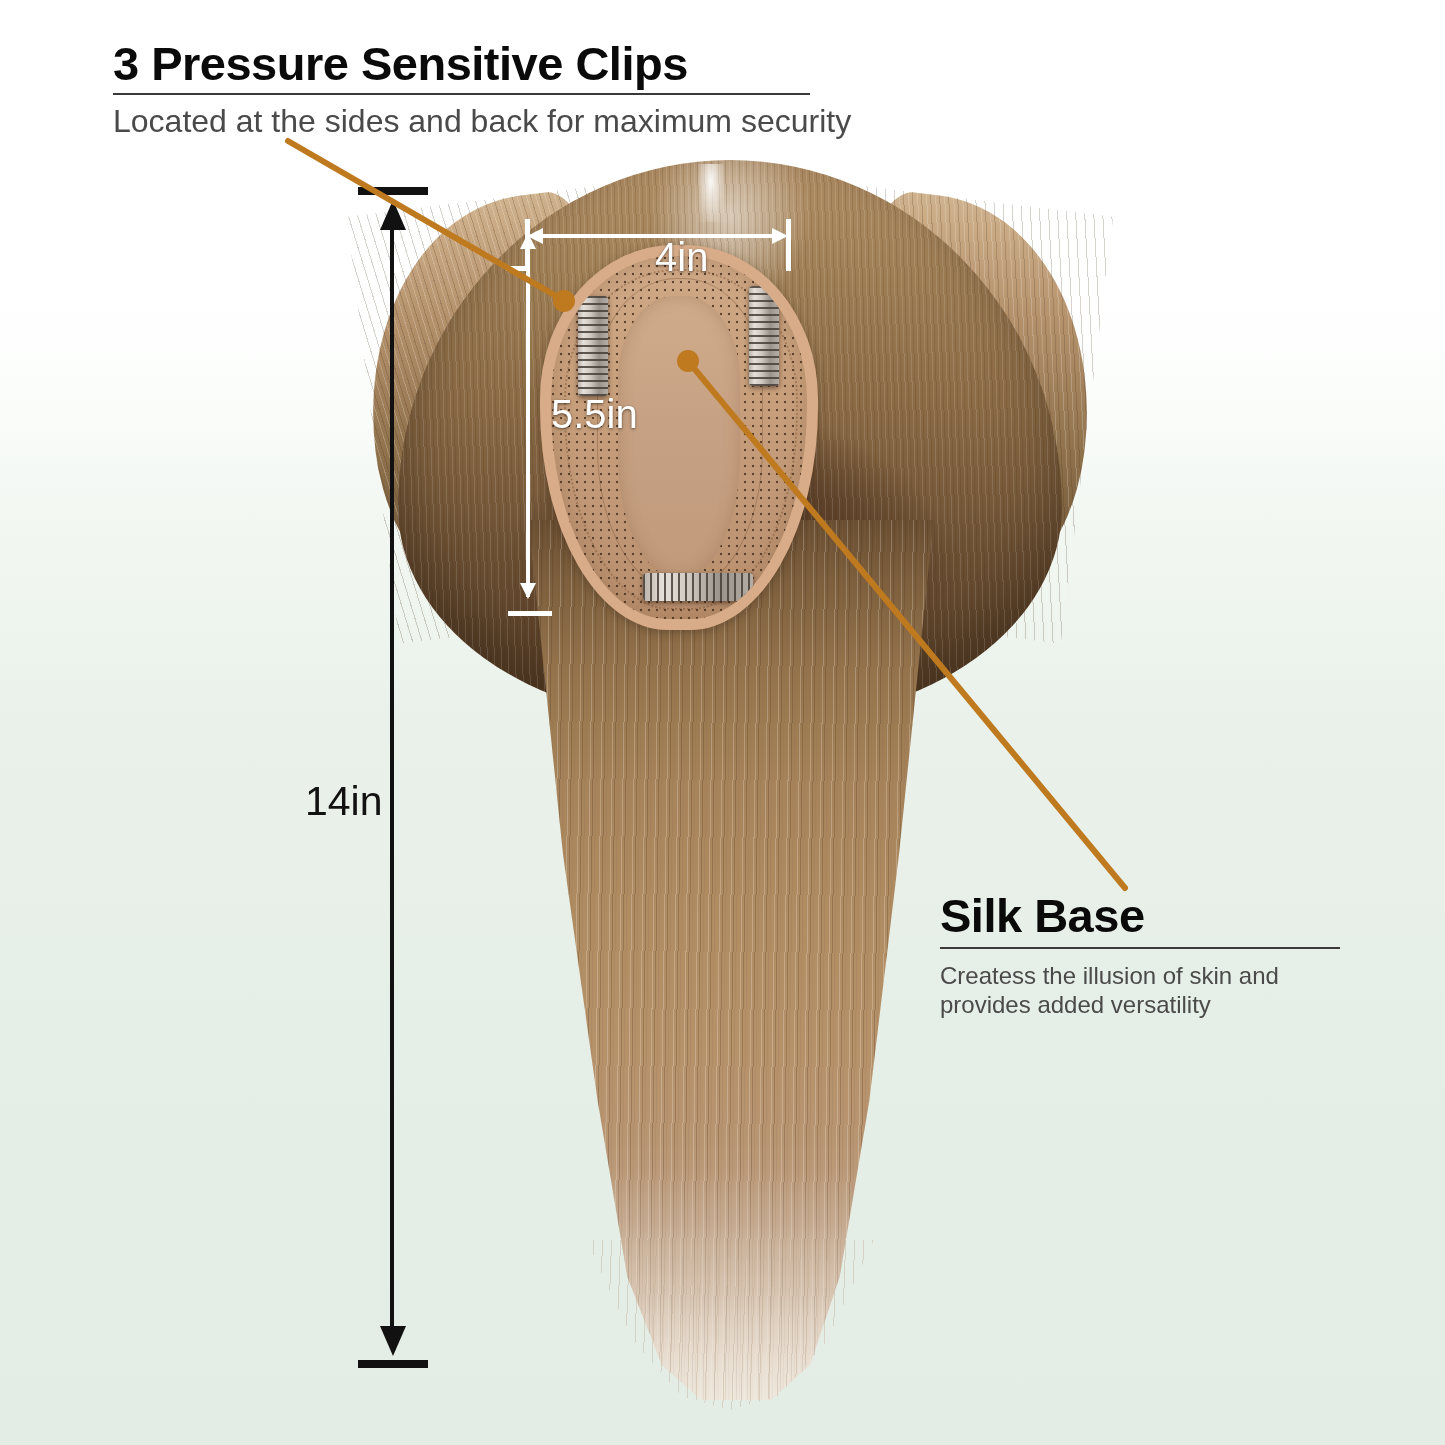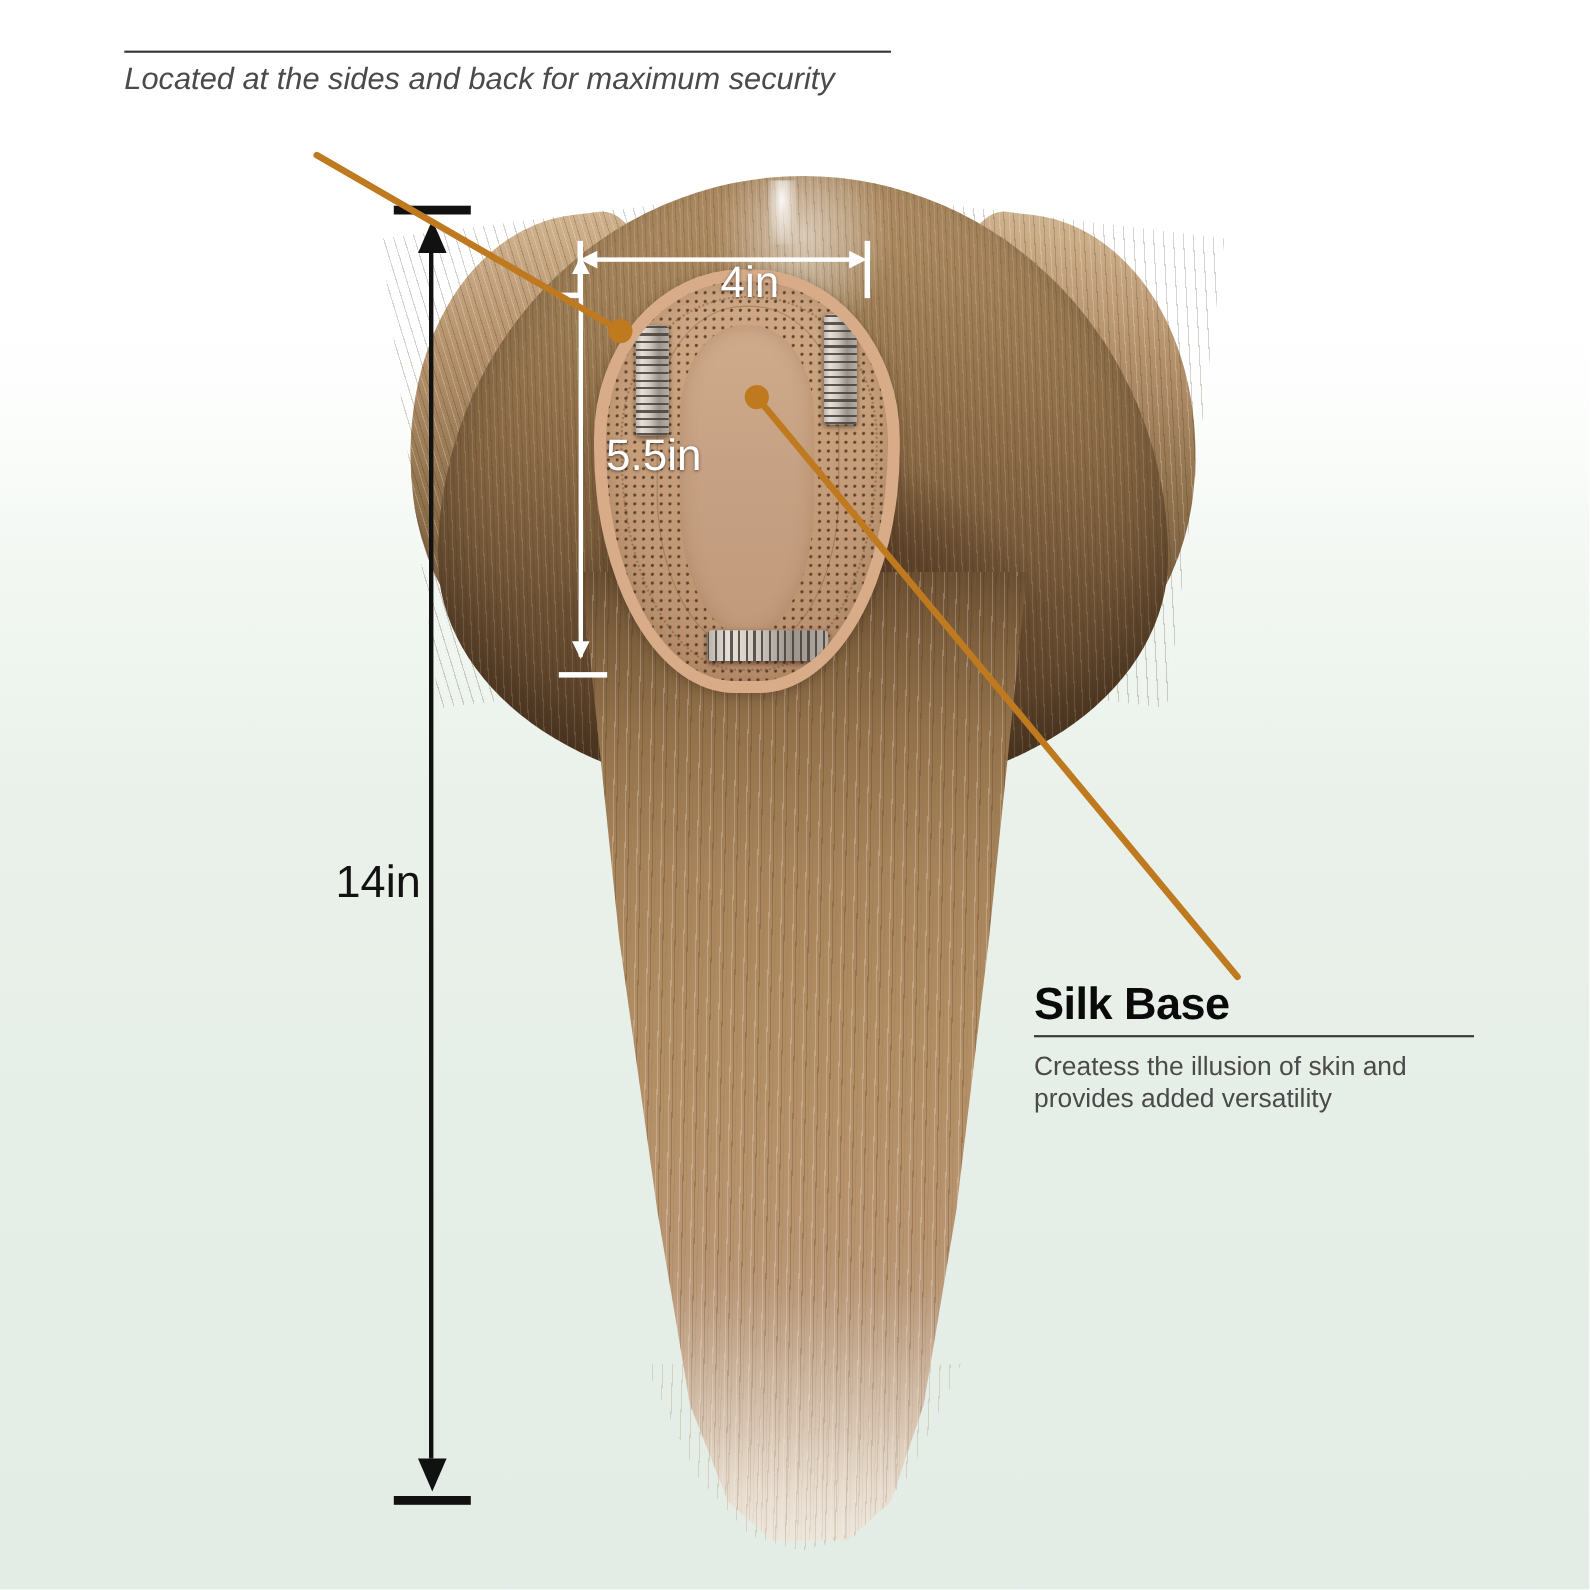--- a/index.html
+++ b/index.html
@@ -40,24 +40,24 @@
     margin-top: 6px;
   }
   .callout-sub {
     color: #4a4a4a;
     line-height: 1.22;
   }
 
   #clips-callout { left: 113px; top: 40px; }
   #clips-callout .callout-title { font-size: 47px; }
   #clips-callout .callout-rule { width: 697px; }
-  #clips-callout .callout-sub { font-size: 28px; margin-top: 7px; white-space: nowrap; font-style: italic; }
+  #clips-callout .callout-sub { font-size: 32px; margin-top: 7px; white-space: nowrap; }
 
   #silk-callout { left: 940px; top: 892px; }
-  #silk-callout .callout-title { font-size: 41px; }
+  #silk-callout .callout-title { font-size: 47px; }
   #silk-callout .callout-rule { width: 400px; margin-top: 8px; }
   #silk-callout .callout-sub { font-size: 24px; margin-top: 12px; width: 420px; }
 
   
   #photo {
     position: absolute;
     left: 380px;
     top: 160px;
     width: 700px;
     height: 1240px;
@@ -275,20 +275,21 @@
 
   
   #pointers { position: absolute; inset: 0; pointer-events: none; }
 </style>
 </head>
 <body>
 
 <div id="stage">
 
   <div class="callout" id="clips-callout">
+    <div class="callout-title">3 Pressure Sensitive Clips</div>
     <div class="callout-rule"></div>
     <div class="callout-sub">Located at the sides and back for maximum security</div>
   </div>
 
   <div class="callout" id="silk-callout">
     <div class="callout-title">Silk Base</div>
     <div class="callout-rule"></div>
     <div class="callout-sub">Createss the illusion of skin and provides added versatility</div>
   </div>
 

